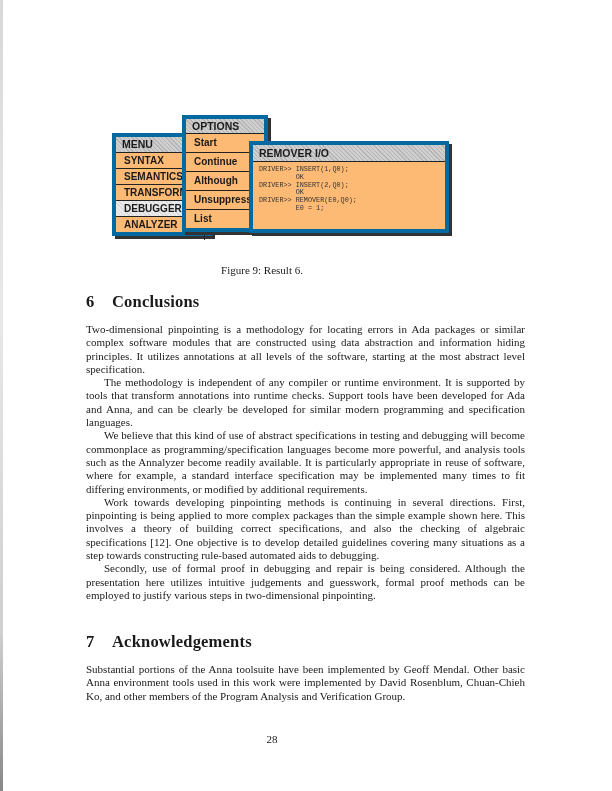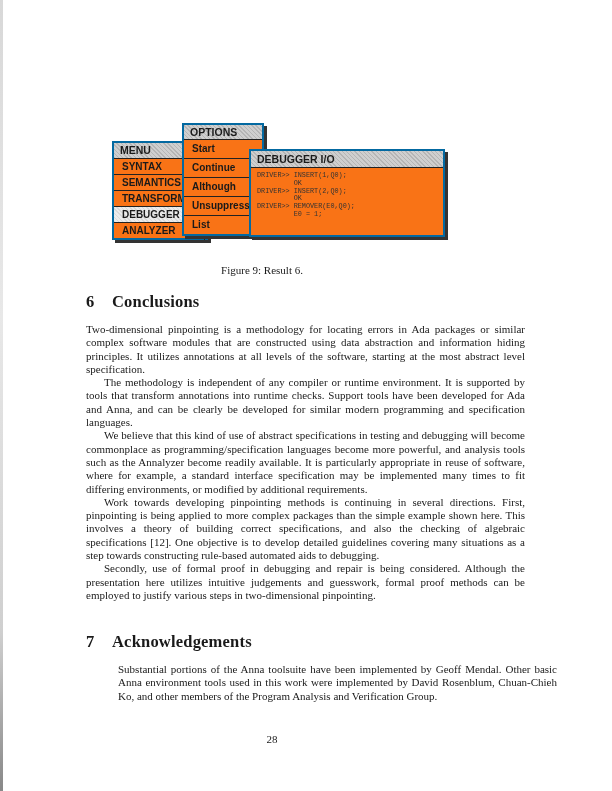--- a/index.html
+++ b/index.html
@@ -7,23 +7,23 @@
     width: 612px; height: 791px; background: #ffffff; position: relative; overflow: hidden;
     font-family: "Liberation Serif", "DejaVu Serif", serif; color: #1a1a1a;
   }
   .scan-edge {
     position: absolute; left: 0; top: 0; width: 3px; height: 791px;
     background: linear-gradient(to bottom, #d8d8d8 0%, #e8e8e8 40%, #cfcfcf 80%, #888 100%);
   }
   
   .figure { position: absolute; left: 112px; top: 114px; width: 330px; height: 130px; }
   .win {
-    position: absolute; background: #f97316; border: 2px solid #0369a1;
+    position: absolute; background: #fdba74; border: 4px solid #0369a1;
     box-shadow: 3px 3px 0 #333;
-    font-family: "Liberation Sans", "DejaVu Sans", sans-serif; font-weight: bold; margin-top: 8px;
+    font-family: "Liberation Sans", "DejaVu Sans", sans-serif; font-weight: bold;
   }
   .hatch {
     background-color: #cfcfcf;
     background-image: repeating-linear-gradient(45deg, #b5b5b5 0 1px, transparent 1px 3px);
   }
   .win-title { border-bottom: 1px solid #222; font-size: 10.5px; padding: 0 0 0 6px; line-height: 15px; height: 15px; }
   .menu-item { border-bottom: 1px solid #222; font-size: 10px; line-height: 15px; height: 15px; padding-left: 8px; white-space: nowrap; overflow: hidden; }
   .menu-item:last-child { border-bottom: none; }
   .menu-item.shaded { background-color: #ececec; background-image: repeating-linear-gradient(45deg, #dadada 0 1px, transparent 1px 3px); }
   #menu-win { left: 0; top: 19px; width: 92px; }
@@ -61,21 +61,21 @@
   <div class="win" id="options-win">
     <div class="win-title hatch">OPTIONS</div>
     <div class="menu-item">Start</div>
     <div class="menu-item">Continue</div>
     <div class="menu-item">Although</div>
     <div class="menu-item">Unsuppress</div>
     <div class="menu-item">List</div>
   </div>
 
   <div class="win" id="io-win">
-    <div class="win-title hatch">DEBUGGER I/O</div>
+    <div class="win-title hatch">REMOVER I/O</div>
     <div class="io-body"><div>DRIVER&gt;&gt; INSERT(1,Q0);</div><div>         OK</div><div>DRIVER&gt;&gt; INSERT(2,Q0);</div><div>         OK</div><div>DRIVER&gt;&gt; REMOVER(E0,Q0);</div><div>         E0 = 1;</div></div>
   </div>
 
   <div class="connector" style="left:92px; top:116px; width:0; height:10px; border-top:none; border-left:1px solid #222;"></div>
 </div>
 
 <div class="caption">Figure 9: Result 6.</div>
 
 <div class="section-heading" style="top:292px;">
   <span class="num">6</span><span>Conclusions</span>
@@ -84,17 +84,17 @@
   <p class="first">Two-dimensional pinpointing is a methodology for locating errors in Ada packages or similar complex software modules that are constructed using data abstraction and information hiding principles. It utilizes annotations at all levels of the software, starting at the most abstract level specification.</p>
   <p>The methodology is independent of any compiler or runtime environment. It is supported by tools that transform annotations into runtime checks. Support tools have been developed for Ada and Anna, and can be clearly be developed for similar modern programming and specification languages.</p>
   <p>We believe that this kind of use of abstract specifications in testing and debugging will become commonplace as programming/specification languages become more powerful, and analysis tools such as the Annalyzer become readily available. It is particularly appropriate in reuse of software, where for example, a standard interface specification may be implemented many times to fit differing environments, or modified by additional requirements.</p>
   <p>Work towards developing pinpointing methods is continuing in several directions. First, pinpointing is being applied to more complex packages than the simple example shown here. This involves a theory of building correct specifications, and also the checking of algebraic specifications [12]. One objective is to develop detailed guidelines covering many situations as a step towards constructing rule-based automated aids to debugging.</p>
   <p>Secondly, use of formal proof in debugging and repair is being considered. Although the presentation here utilizes intuitive judgements and guesswork, formal proof methods can be employed to justify various steps in two-dimensional pinpointing.</p>
 </div>
 
 <div class="section-heading" style="top:632px;">
   <span class="num">7</span><span>Acknowledgements</span>
 </div>
-<div class="body-text" style="top:663px;margin-left:32px;">
+<div class="body-text" style="top:663px;">
   <p class="first">Substantial portions of the Anna toolsuite have been implemented by Geoff Mendal. Other basic Anna environment tools used in this work were implemented by David Rosenblum, Chuan-Chieh Ko, and other members of the Program Analysis and Verification Group.</p>
 </div>
 
 <div class="page-number">28</div>
 
 </body></html>

